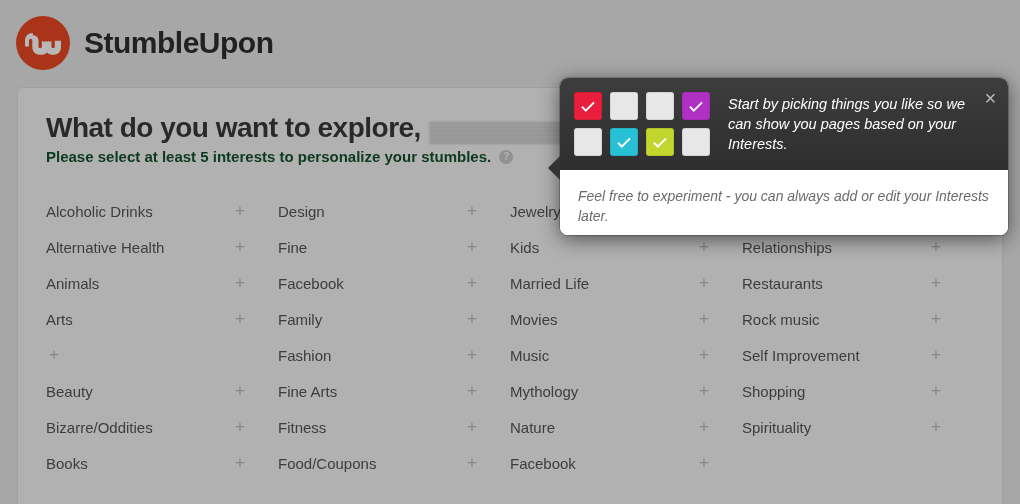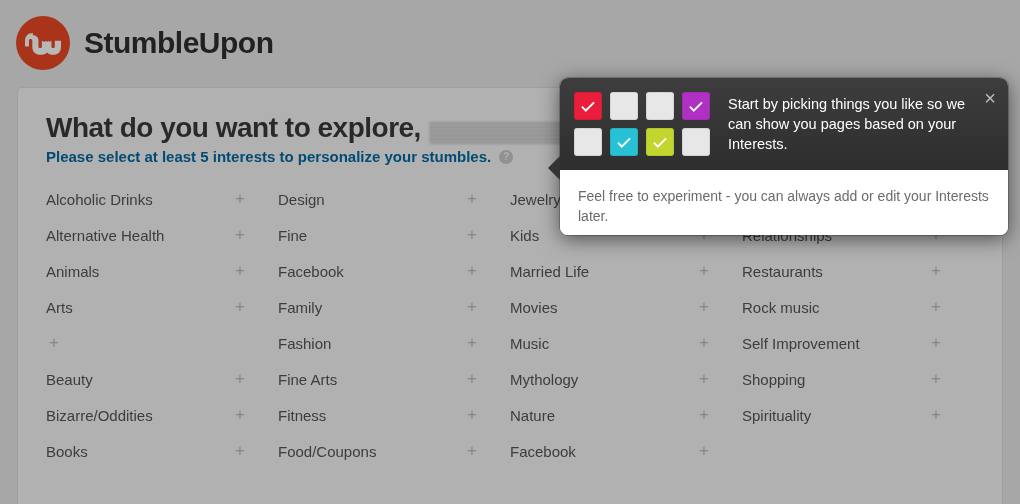--- a/index.html
+++ b/index.html
@@ -35,30 +35,30 @@
     font-size: 28px; font-weight: 600; color: #3a3a3a; letter-spacing: -0.5px;
   }
   .username-blur {
     display: inline-block;
     width: 170px; height: 22px;
     background: repeating-linear-gradient(0deg,#c9c9c9,#c9c9c9 2px,#e1e1e1 2px,#e1e1e1 4px);
     border-radius: 2px;
     filter: blur(1px);
   }
   .subheading-row { display: flex; align-items: center; gap: 8px; margin-top: 4px; }
-  .subheading { font-size: 15px; font-weight: 700; color: #0369a1; }
+  .subheading { font-size: 15px; font-weight: 700; color: #14532d; }
   .help-icon {
     width: 14px; height: 14px; border-radius: 50%;
     background: #c9c9c9; color: #f6f6f6;
     font-size: 10px; display: inline-flex; align-items: center; justify-content: center;
     font-weight: 700;
   }
 
   .grid {
-    margin-top: 16px;
+    margin-top: 28px;
     display: grid;
     grid-template-columns: repeat(4, 1fr);
     column-gap: 0;
   }
   .col { display: flex; flex-direction: column; }
   .item {
     display: flex; align-items: center; justify-content: space-between;
     padding: 8px 30px 8px 0;
     font-size: 15px; color: #555;
     cursor: pointer;
@@ -75,20 +75,21 @@
   }
 
   .tooltip {
     position: absolute;
     top: 78px; left: 560px;
     width: 448px;
     border-radius: 8px;
     box-shadow: 0 4px 20px rgba(0,0,0,0.55), 0 0 0 1px rgba(0,0,0,0.2);
     overflow: visible;
     background: #fff;
+    font-style: italic;
   }
   .tooltip-top {
     background: linear-gradient(#3d3d3d,#2e2e2e);
     padding: 14px 42px 14px 14px;
     display: flex; gap: 18px; align-items: center;
     border-radius: 8px 8px 0 0;
     position: relative;
   }
   .close-x {
     position: absolute; top: 10px; right: 12px;

